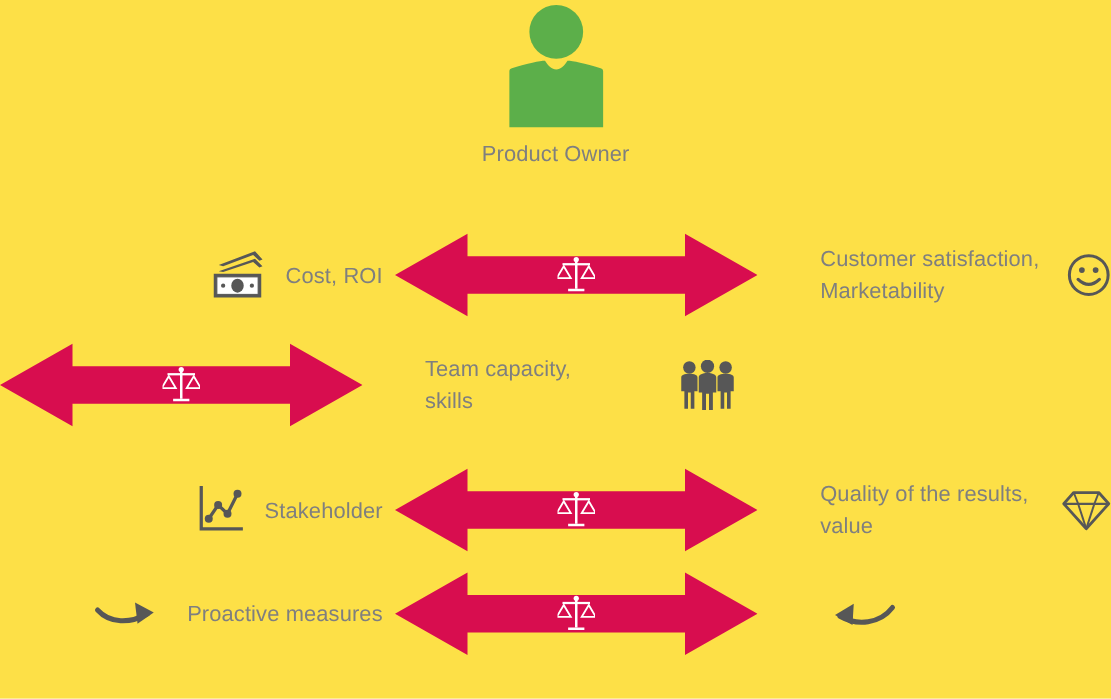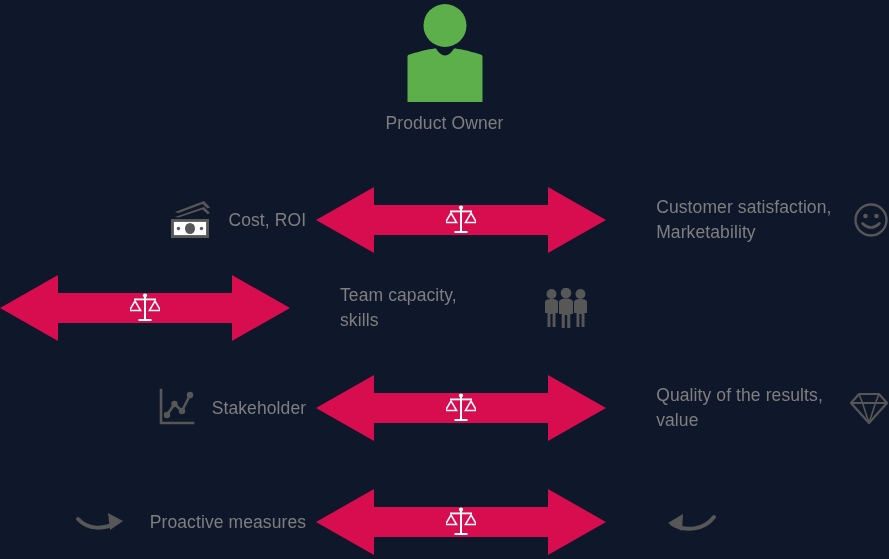--- a/index.html
+++ b/index.html
@@ -8,21 +8,21 @@
     padding: 0;
     background: #ffffff;
   }
   body {
     font-family: "Liberation Sans", sans-serif;
   }
   #canvas {
     position: relative;
     width: 889px;
     height: 559px;
-    background: #0f172a;
+    background: #fde047;
     overflow: hidden;
   }
 
   
   .po-block {
     position: absolute;
     left: 0;
     top: 4px;
     width: 889px;
     display: flex;
@@ -236,21 +236,21 @@
         <path d="M2 13 L10 4 L30 4 L38 13 L20 33 Z" fill="none" stroke="#575757" stroke-width="2.2" stroke-linejoin="round"></path>
         <line x1="2" y1="13" x2="38" y2="13" stroke="#575757" stroke-width="1.8"></line>
         <line x1="10" y1="4" x2="13.5" y2="13" stroke="#575757" stroke-width="1.6"></line>
         <line x1="30" y1="4" x2="26.5" y2="13" stroke="#575757" stroke-width="1.6"></line>
         <line x1="13.5" y1="13" x2="20" y2="33" stroke="#575757" stroke-width="1.6"></line>
         <line x1="26.5" y1="13" x2="20" y2="33" stroke="#575757" stroke-width="1.6"></line>
       </svg>
     </div>
   </div>
 
-  <div class="row" style="top:485px; height:74px;">
+  <div class="row" style="top:454px; height:74px;">
     <div class="side side-left">
 
       <svg class="row-icon" width="62" height="34" viewBox="0 0 62 34">
         <path d="M4 14 C14 25 30 25 44 17" fill="none" stroke="#575757" stroke-width="4" stroke-linecap="round"></path>
         <path d="M34 8 L49 16 L36 25 Z" fill="#575757"></path>
       </svg>
       <span class="row-text">Proactive measures</span>
     </div>
 
     <div class="arrow-wrap">

